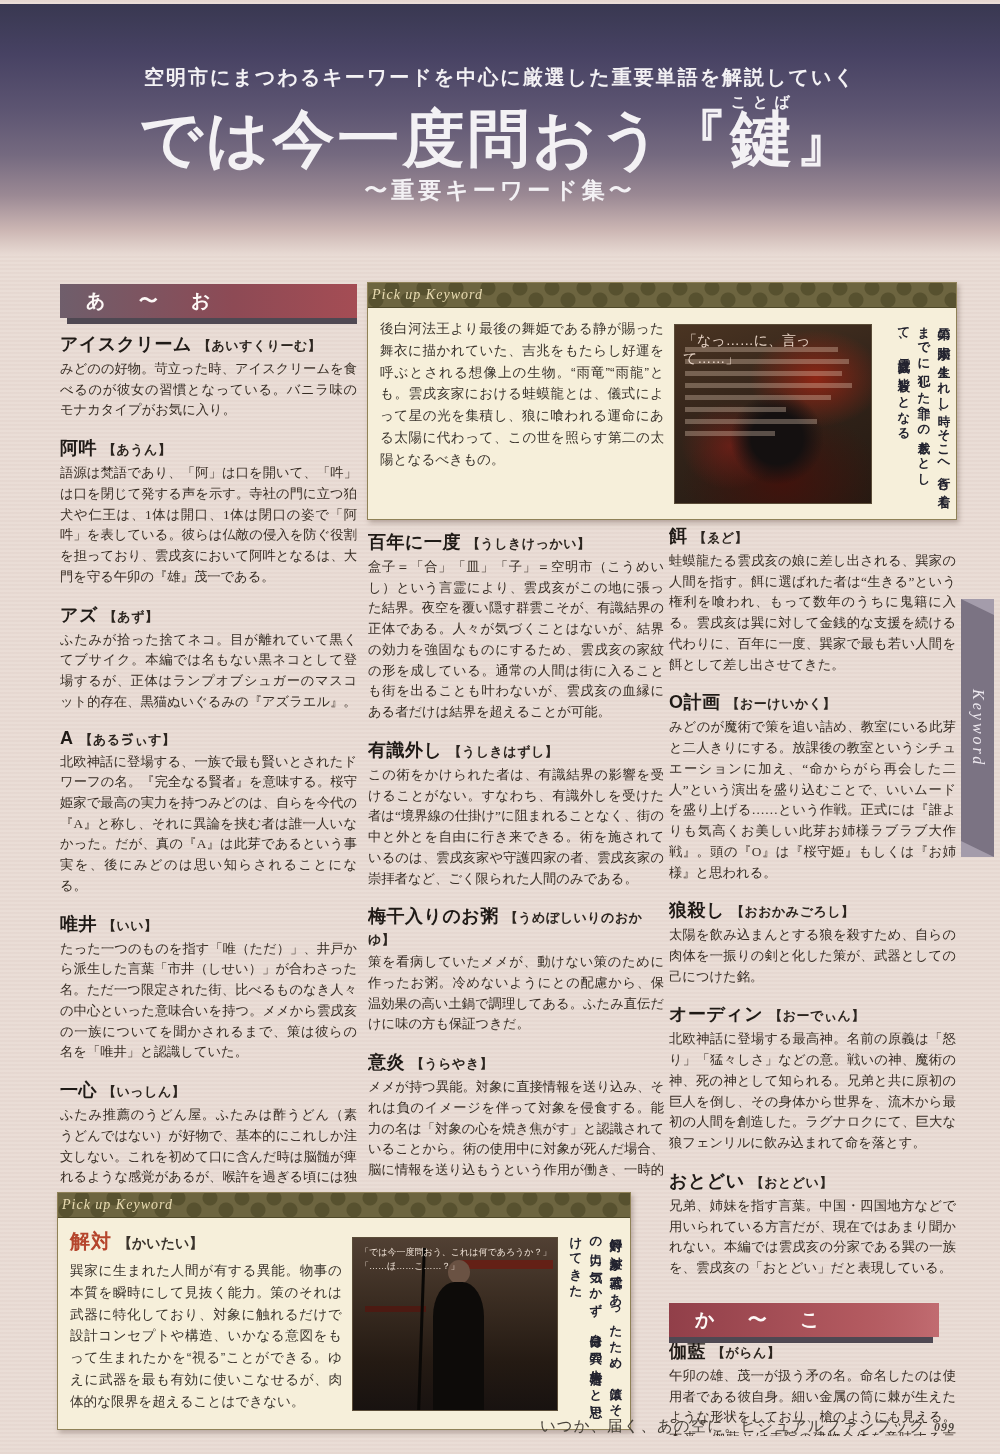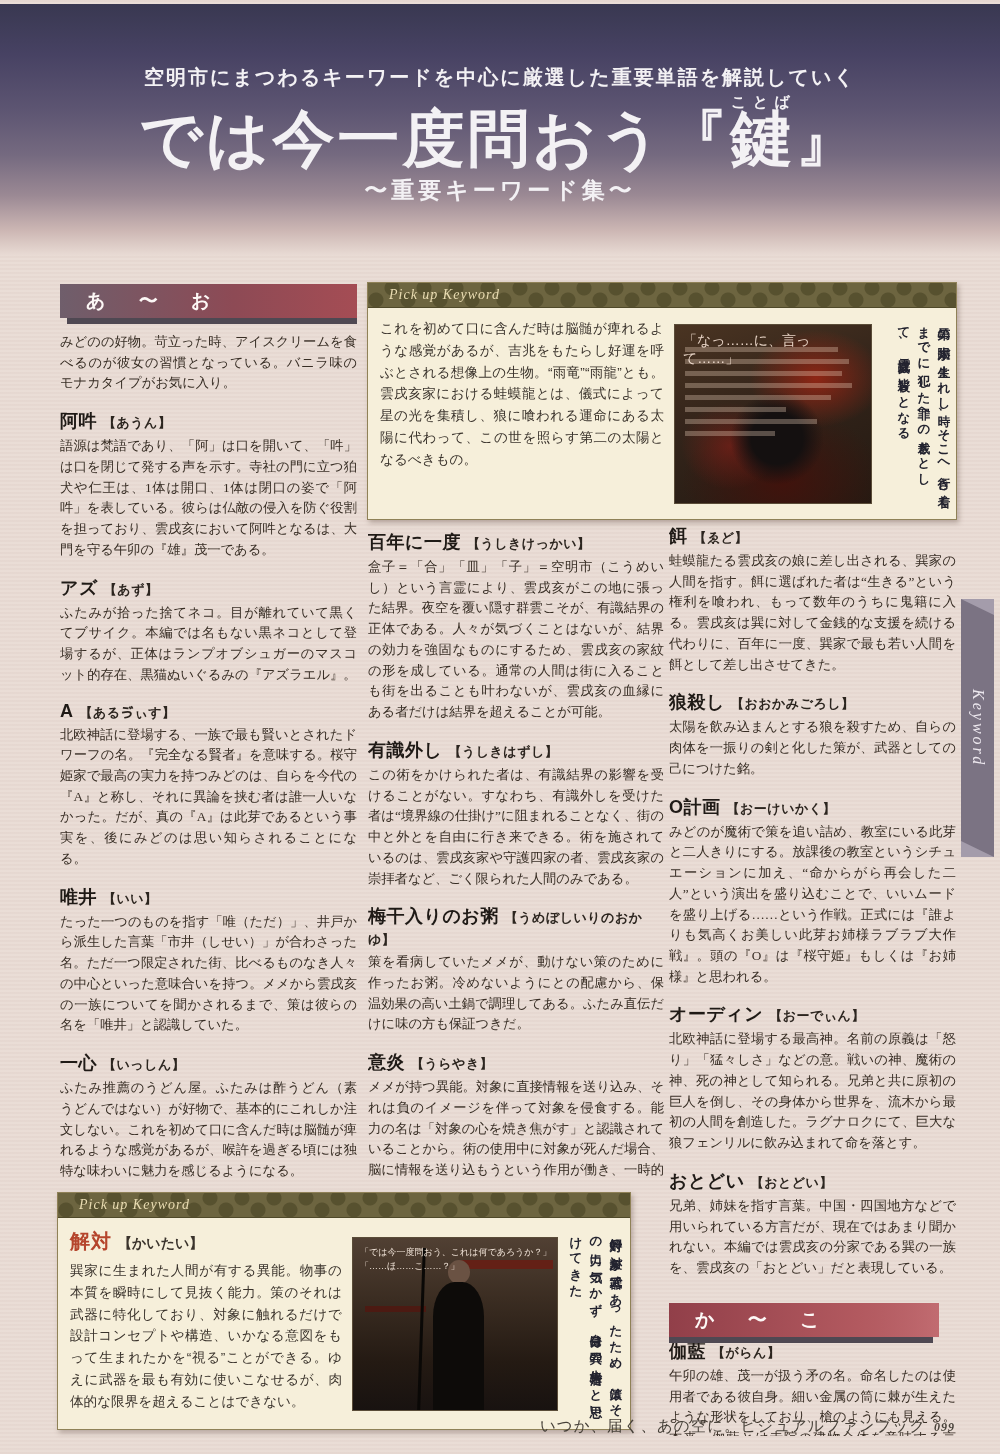--- a/index.html
+++ b/index.html
@@ -40,21 +40,21 @@
   .entry-head { margin:0; font-size:18px; font-weight:bold; color:#1f1a16; letter-spacing:0.5px;
     font-family:"Liberation Sans","DejaVu Sans",sans-serif; }
   .reading { font-size:13px; margin-left:6px; font-weight:bold; color:#2c251f;
     font-family:"Liberation Serif","DejaVu Serif",serif; letter-spacing:0.5px; }
   .entry-body { margin:3px 0 0; font-size:13.3px; line-height:1.56; text-align:justify; color:#372d24; }
   
   .pickup { position:absolute; background:#f6efda; border:1px solid #8f8157; box-shadow:2px 3px 5px rgba(92,72,60,0.35); box-sizing:border-box; }
   .pickup-top    { left:367px; top:282px;  width:590px; height:238px; }
   .pickup-bottom { left:57px;  top:1192px; width:574px; height:238px; }
   .pickup-band {
-    height:25px; display:flex; align-items:center; padding-left:21px; box-sizing:border-box;
+    height:25px; display:flex; align-items:center; padding-left:4px; box-sizing:border-box;
     background-color:#6d6540;
     background-image:radial-gradient(circle at 8px 17px,#57512f 7px,transparent 8px),
                      radial-gradient(circle at 24px 5px,#57512f 7px,transparent 8px);
     background-size:32px 25px; border-bottom:1px solid #4f4929;
   }
   .pickup-band span { font-style:italic; color:#e9dcb2; font-size:14px; letter-spacing:1px; }
   .pickup-body { display:flex; gap:10px; padding:10px 12px; height:calc(100% - 25px); box-sizing:border-box; }
   .pickup-text { flex:none; }
   .pickup-top .pickup-text { width:284px; }
   .pickup-bottom .pickup-text { width:272px; }
@@ -120,20 +120,21 @@
     <div class="tagline">空明市にまつわるキーワードを中心に厳選した重要単語を解説していく</div>
     <h1 class="main-title"><span>では今一度問おう</span><span>『</span><ruby><span>鍵</span><rt>ことば</rt></ruby><span>』</span></h1>
     <div class="subtitle">〜重要キーワード集〜</div>
   </header>
 
   <div class="col col-left">
     <div class="section-bar bar-ao">あ 〜 お</div>
     <div class="entries">
 
         <div class="entry">
+          <h3 class="entry-head"><span class="term">アイスクリーム</span><span class="reading">【あいすくりーむ】</span></h3>
           <p class="entry-body">みどのの好物。苛立った時、アイスクリームを食べるのが彼女の習慣となっている。バニラ味のモナカタイプがお気に入り。</p>
         </div>
 
         <div class="entry">
           <h3 class="entry-head"><span class="term">阿吽</span><span class="reading">【あうん】</span></h3>
           <p class="entry-body">語源は梵語であり、「阿」は口を開いて、「吽」は口を閉じて発する声を示す。寺社の門に立つ狛犬や仁王は、1体は開口、1体は閉口の姿で「阿吽」を表している。彼らは仏敵の侵入を防ぐ役割を担っており、雲戌亥において阿吽となるは、大門を守る午卯の『雄』茂一である。</p>
         </div>
 
         <div class="entry">
           <h3 class="entry-head"><span class="term">アズ</span><span class="reading">【あず】</span></h3>
@@ -156,21 +157,21 @@
         </div>
       </div>
   </div>
 
   <section class="pickup pickup-top">
     <div class="pickup-band">
         <span>Pick up Keyword</span>
       </div>
     <div class="pickup-body">
       <div class="pickup-text">
-        <p>これを初めて口に含んだ時は脳髄が痺れるような感覚があるが、吉兆をもたらし好運を呼ぶとされる想像上の生物。“雨竜”“雨龍”とも。雲戌亥家における蛙蟆龍とは、儀式によって星の光を集積し、狼に喰われる運命にある太陽に代わって、この世を照らす第二の太陽となるべきもの。</p>
+        <p>後白河法王より最後の舞姫である静が賜った舞衣に描かれていた、吉兆をもたらし好運を呼ぶとされる想像上の生物。“雨竜”“雨龍”とも。雲戌亥家における蛙蟆龍とは、儀式によって星の光を集積し、狼に喰われる運命にある太陽に代わって、この世を照らす第二の太陽となるべきもの。</p>
       </div>
       <figure class="shot shot-amaryo">
         <div class="shot-line">「なっ……に、言って……」</div>
         <div class="blur-lines">
             <i></i>
             <i></i>
             <i></i>
             <i></i>
             <i></i>
             <i></i>
@@ -209,27 +210,27 @@
 
   <div class="col col-right">
     <div class="entries">
 
         <div class="entry">
           <h3 class="entry-head"><span class="term">餌</span><span class="reading">【ゑど】</span></h3>
           <p class="entry-body">蛙蟆龍たる雲戌亥の娘に差し出される、巽家の人間を指す。餌に選ばれた者は“生きる”という権利を喰われ、もって数年のうちに鬼籍に入る。雲戌亥は巽に対して金銭的な支援を続ける代わりに、百年に一度、巽家で最も若い人間を餌として差し出させてきた。</p>
         </div>
 
         <div class="entry">
+          <h3 class="entry-head"><span class="term">O計画</span><span class="reading">【おーけいかく】</span></h3>
+          <p class="entry-body">みどのが魔術で策を追い詰め、教室にいる此芽と二人きりにする。放課後の教室というシチュエーションに加え、“命からがら再会した二人”という演出を盛り込むことで、いいムードを盛り上げる……という作戦。正式には『誰よりも気高くお美しい此芽お姉様ラブラブ大作戦』。頭の『O』は『桜守姫』もしくは『お姉様』と思われる。</p>
+        </div>
+
+        <div class="entry">
           <h3 class="entry-head"><span class="term">狼殺し</span><span class="reading">【おおかみごろし】</span></h3>
           <p class="entry-body">太陽を飲み込まんとする狼を殺すため、自らの肉体を一振りの剣と化した策が、武器としての己につけた銘。</p>
-        </div>
-
-        <div class="entry">
-          <h3 class="entry-head"><span class="term">O計画</span><span class="reading">【おーけいかく】</span></h3>
-          <p class="entry-body">みどのが魔術で策を追い詰め、教室にいる此芽と二人きりにする。放課後の教室というシチュエーションに加え、“命からがら再会した二人”という演出を盛り込むことで、いいムードを盛り上げる……という作戦。正式には『誰よりも気高くお美しい此芽お姉様ラブラブ大作戦』。頭の『O』は『桜守姫』もしくは『お姉様』と思われる。</p>
         </div>
 
         <div class="entry">
           <h3 class="entry-head"><span class="term">オーディン</span><span class="reading">【おーでぃん】</span></h3>
           <p class="entry-body">北欧神話に登場する最高神。名前の原義は「怒り」「猛々しさ」などの意。戦いの神、魔術の神、死の神として知られる。兄弟と共に原初の巨人を倒し、その身体から世界を、流木から最初の人間を創造した。ラグナロクにて、巨大な狼フェンリルに飲み込まれて命を落とす。</p>
         </div>
 
         <div class="entry">
           <h3 class="entry-head"><span class="term">おとどい</span><span class="reading">【おとどい】</span></h3>
           <p class="entry-body">兄弟、姉妹を指す言葉。中国・四国地方などで用いられている方言だが、現在ではあまり聞かれない。本編では雲戌亥の分家である巽の一族を、雲戌亥の「おとどい」だと表現している。</p>

